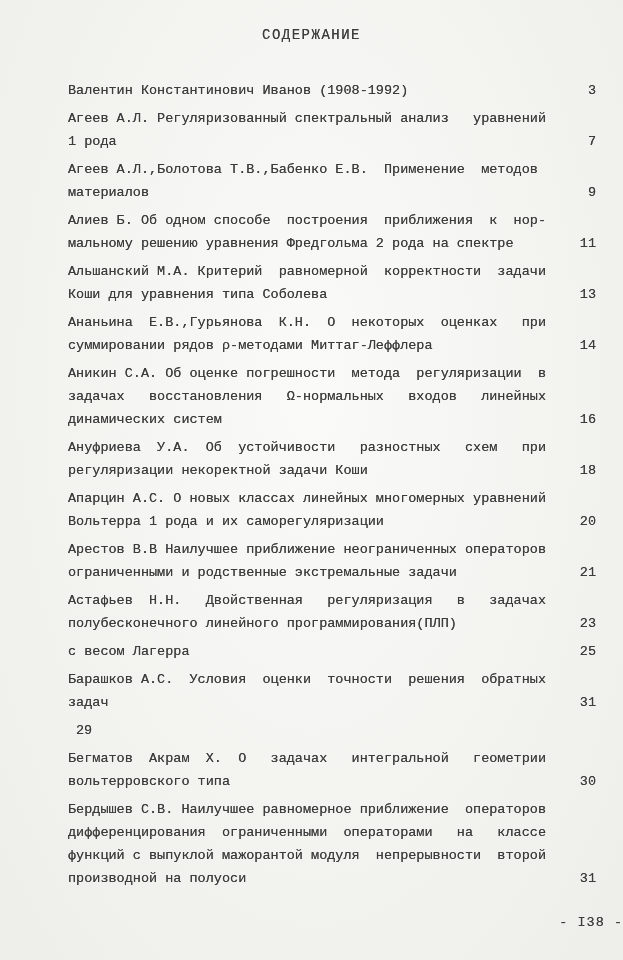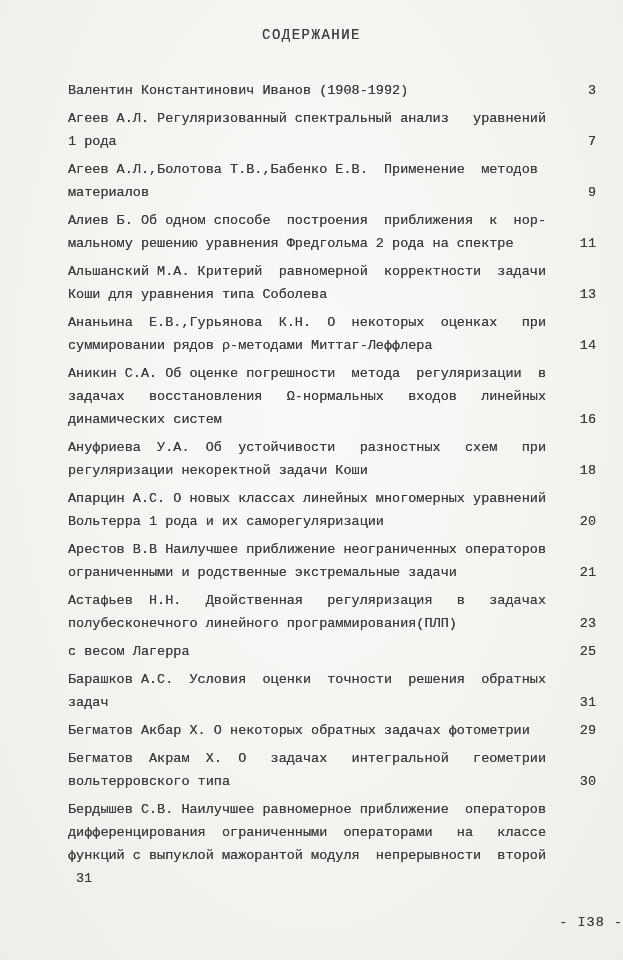--- a/index.html
+++ b/index.html
@@ -113,28 +113,28 @@
         <div class="line"><span class="line-text">полубесконечного линейного программирования(ПЛП)</span><span class="page-num">23</span></div>
       </div>
       <div class="entry">
         <div class="line"><span class="line-text">с весом Лагерра</span><span class="page-num">25</span></div>
       </div>
       <div class="entry">
         <div class="line"><span class="line-text">Барашков А.С.  Условия  оценки  точности  решения  обратных</span></div>
         <div class="line"><span class="line-text">задач</span><span class="page-num">31</span></div>
       </div>
       <div class="entry">
-        <div class="line"><span class="line-text">Бегматов Акбар Х. О некоторых обратных задачах фотометрии</span><span class="page-num">29</span></div>
+        <div class="line"><span class="page-num">29</span></div>
       </div>
       <div class="entry">
         <div class="line"><span class="line-text">Бегматов  Акрам  Х.  О   задачах   интегральной   геометрии</span></div>
         <div class="line"><span class="line-text">вольтерровского типа</span><span class="page-num">30</span></div>
       </div>
       <div class="entry">
         <div class="line"><span class="line-text">Бердышев С.В. Наилучшее равномерное приближение  операторов</span></div>
         <div class="line"><span class="line-text">дифференцирования  ограниченными  операторами   на   классе</span></div>
         <div class="line"><span class="line-text">функций с выпуклой мажорантой модуля  непрерывности  второй</span></div>
-        <div class="line"><span class="page-num">31</span></div>
+        <div class="line"><span class="line-text">производной на полуоси</span><span class="page-num">31</span></div>
       </div>
     </div>
 
   <div class="footer">- I38 -</div>
 </div>
 
 </body></html>

